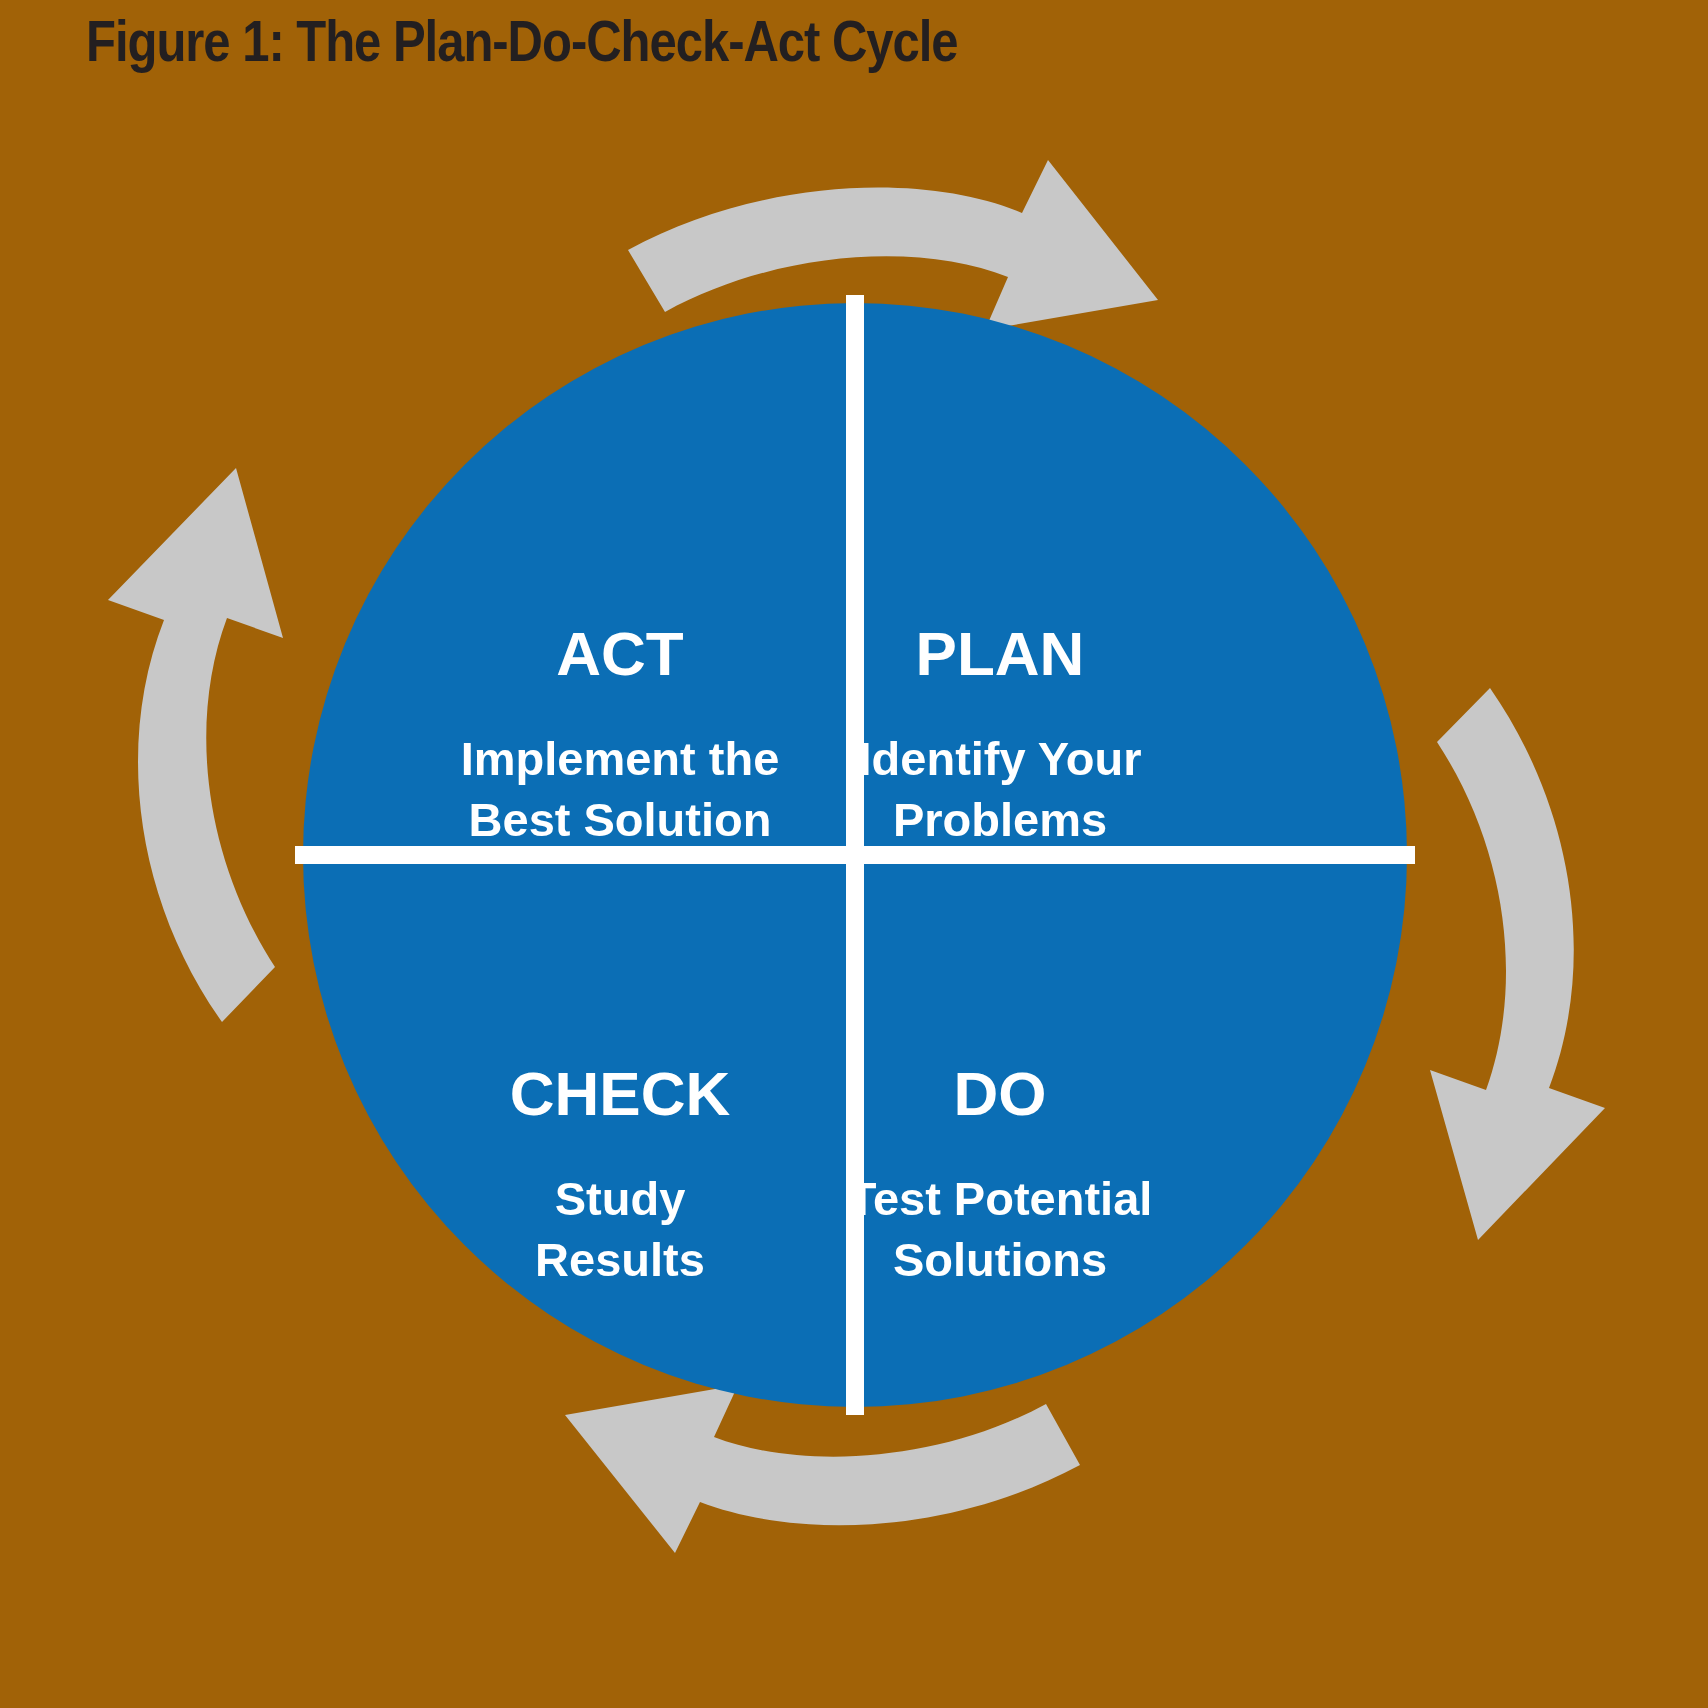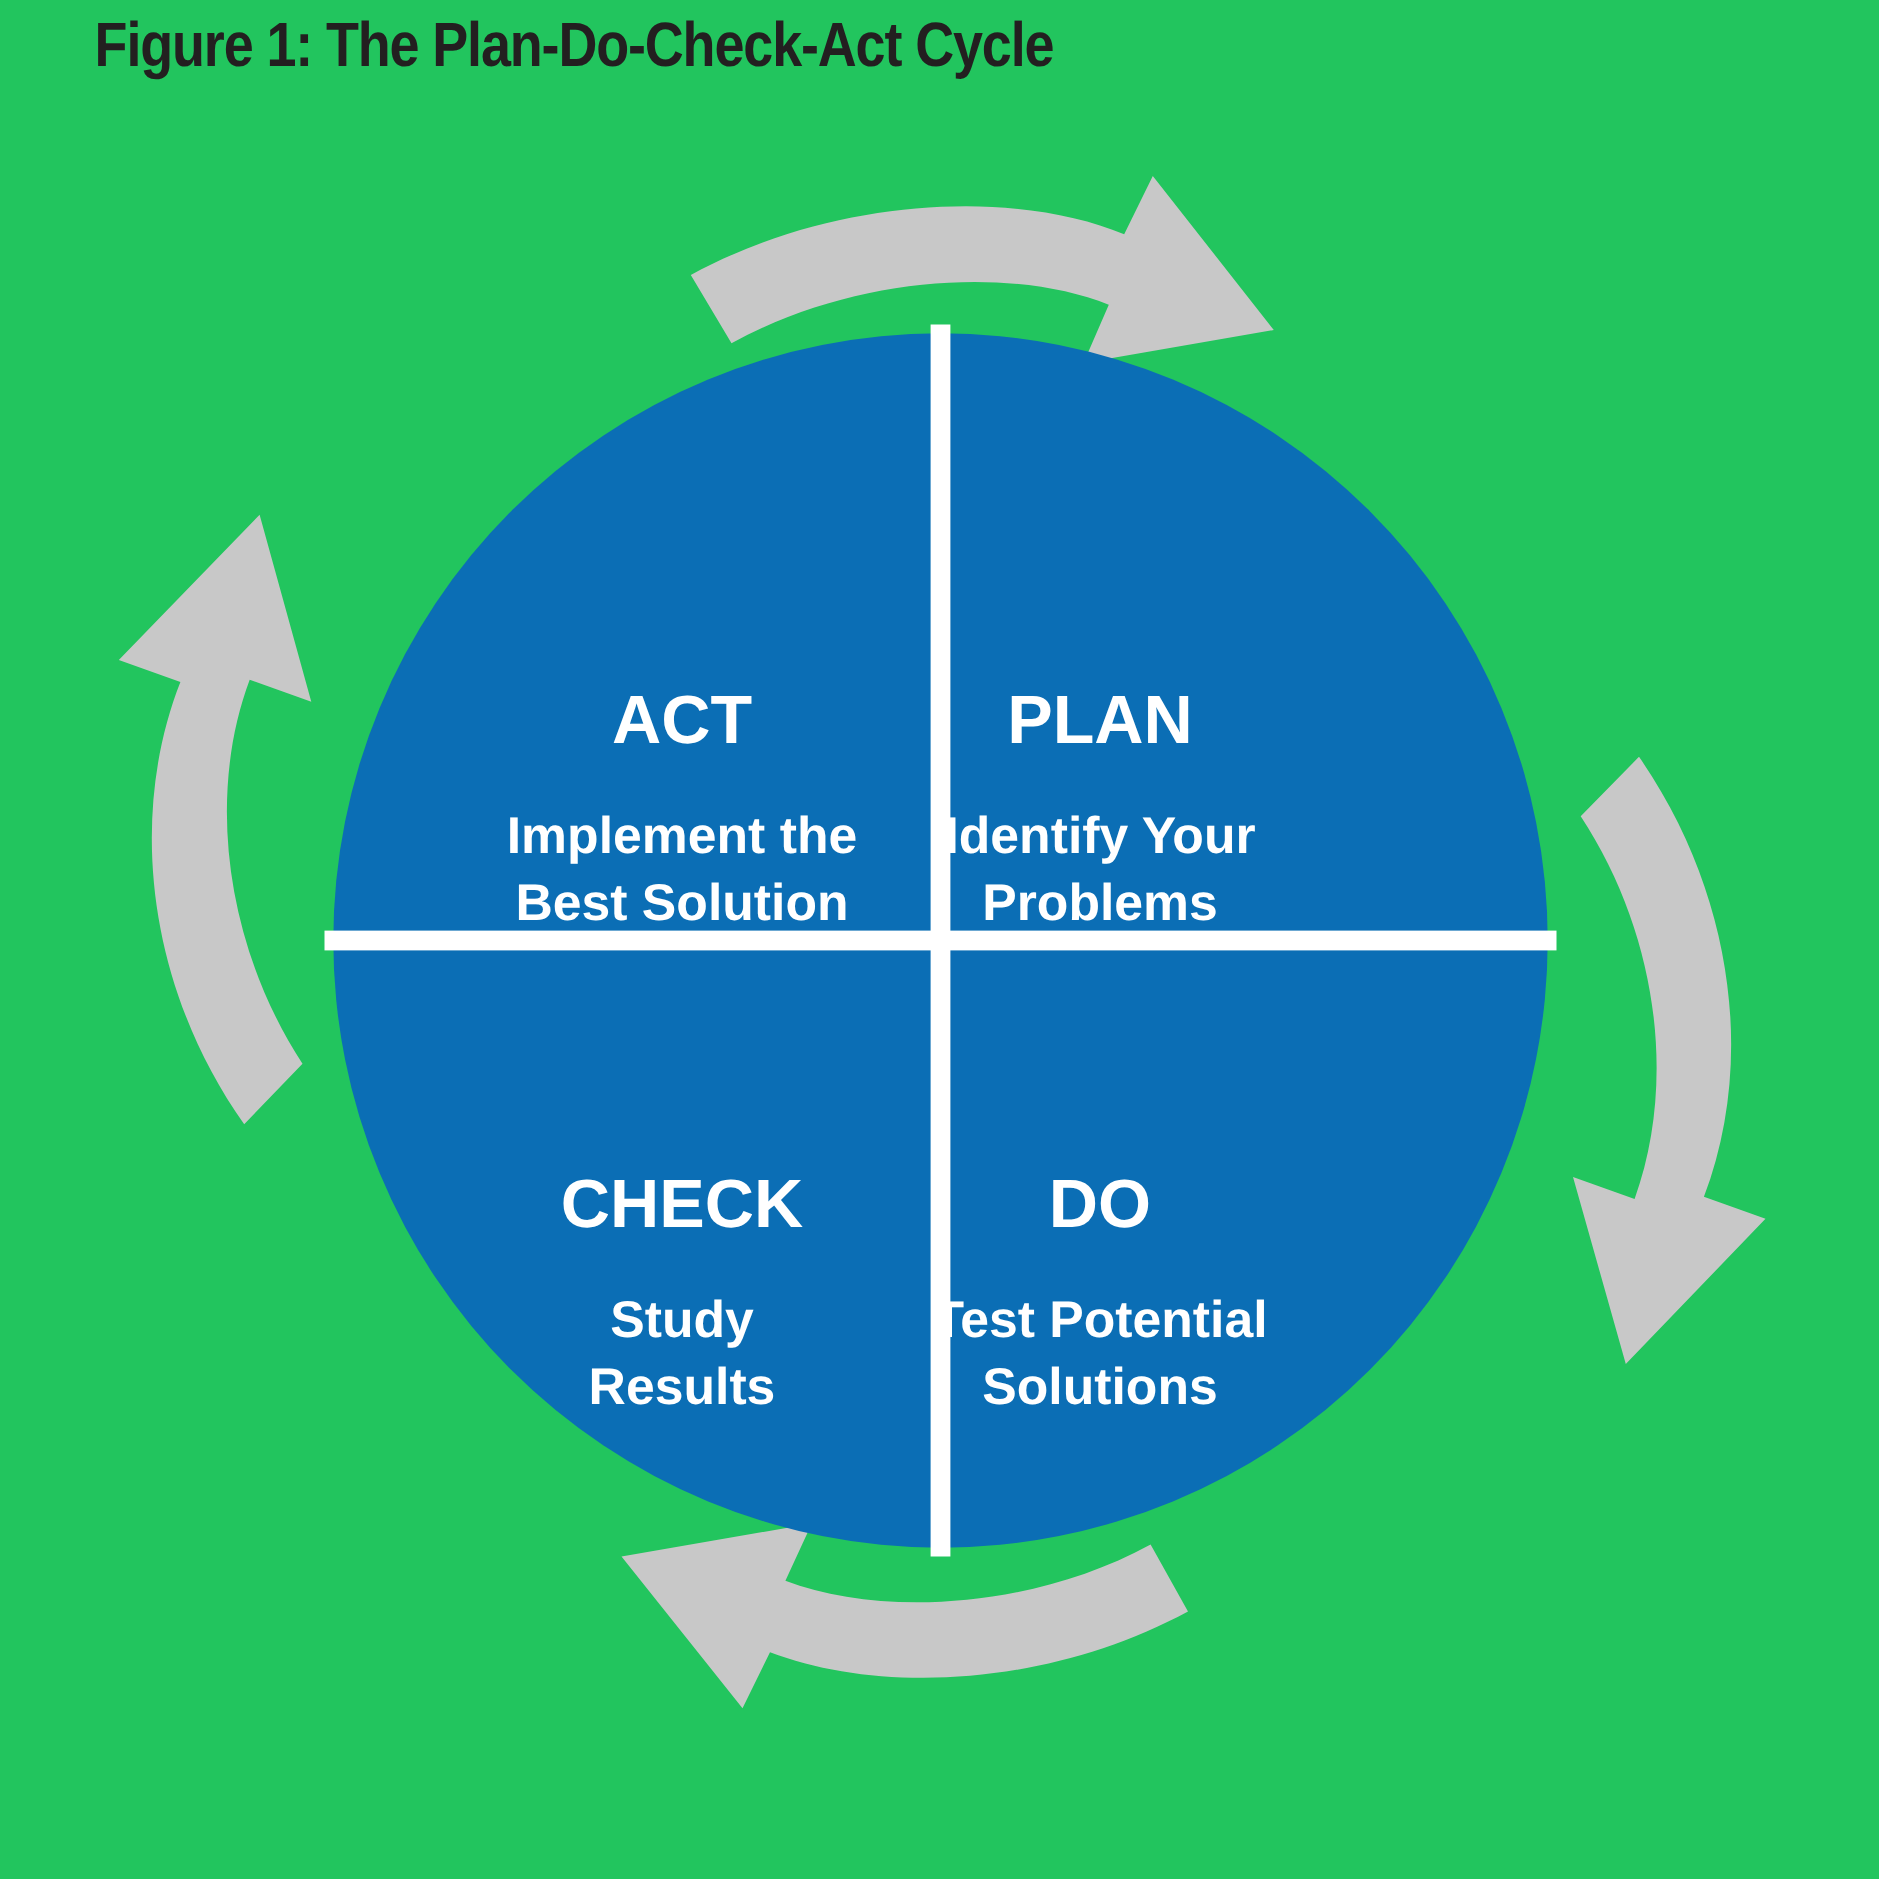--- a/index.html
+++ b/index.html
@@ -10,21 +10,21 @@
   body {
     width: 1708px;
     height: 1708px;
     overflow: hidden;
     font-family: "Liberation Sans", sans-serif;
   }
   #page {
     position: relative;
     width: 1708px;
     height: 1708px;
-    background: #22c55e;
+    background: #a16207;
   }
   #figure-title {
     position: absolute;
     left: 86px;
     top: 8px;
     font-family: "Liberation Sans", sans-serif;
     font-weight: bold;
     font-size: 57px;
     letter-spacing: -1.2px;
     color: #231f20;

